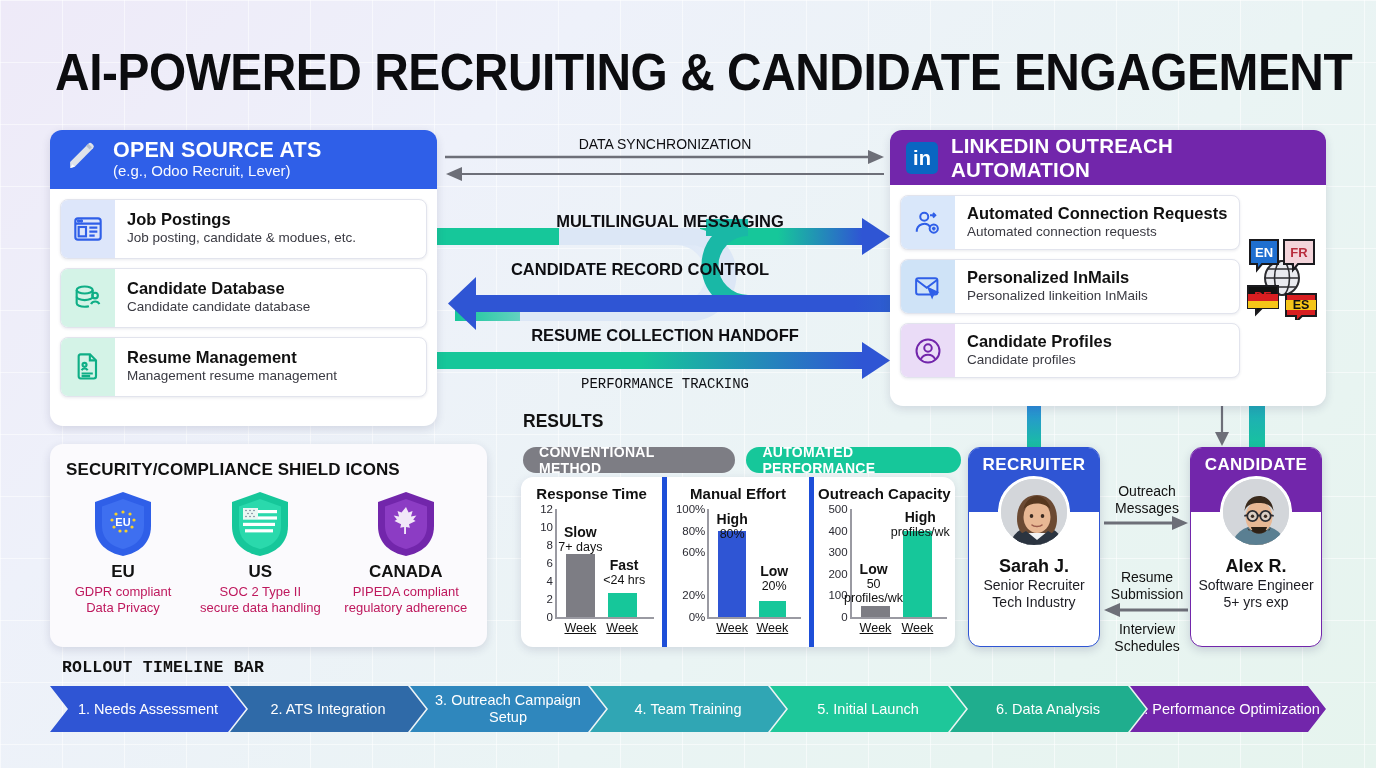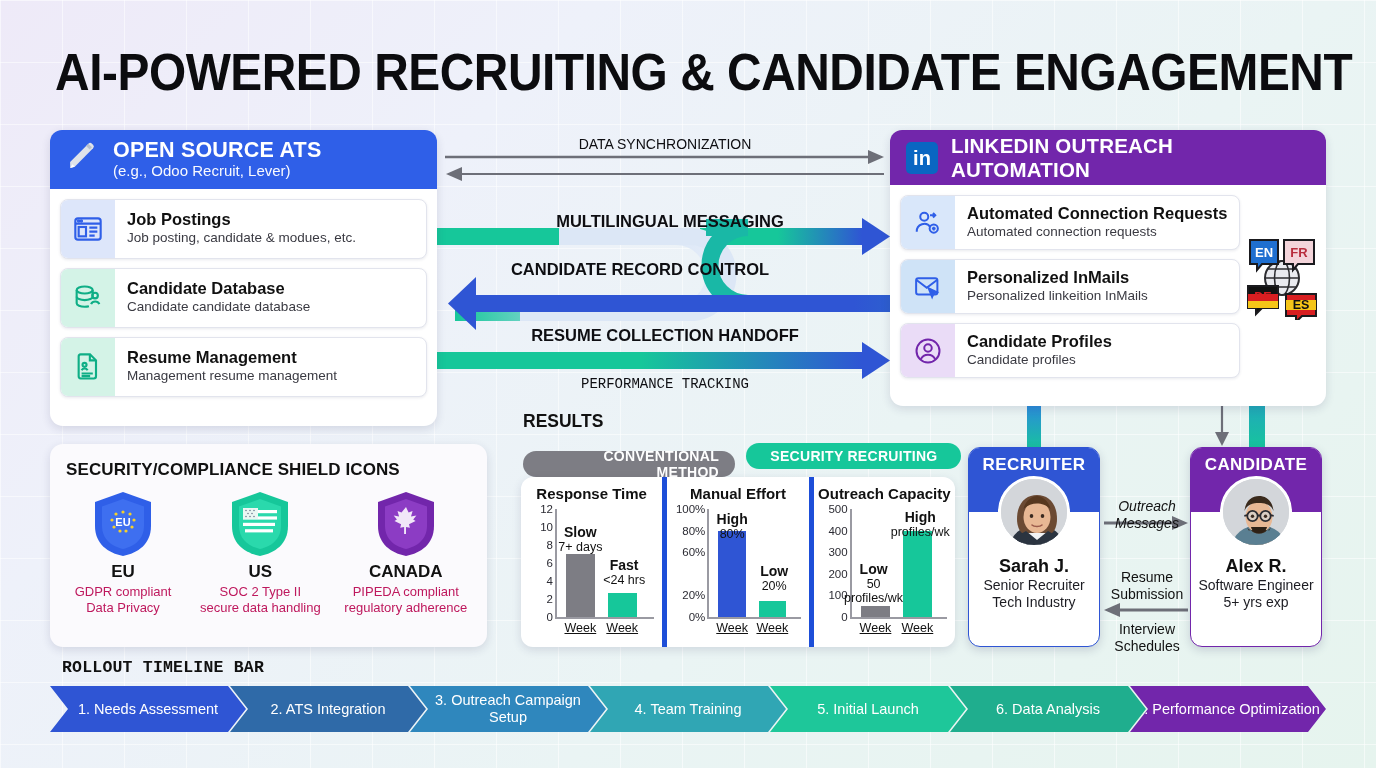--- a/index.html
+++ b/index.html
@@ -58,21 +58,21 @@
   
   .arrow-lbl {
     position: absolute; text-align: center; font-weight: 700; color: #0e0e12;
     white-space: nowrap;
   }
 
   
   .pill {
     display: inline-flex; align-items: center; justify-content: center;
     height: 26px; padding: 0 16px; border-radius: 13px;
-    color: #fff; font-size: 14px; font-weight: 700; letter-spacing: .3px; text-align: right;
+    color: #fff; font-size: 14px; font-weight: 700; letter-spacing: .3px;
   }
   .chartbox { position: absolute; background: #fff; border-radius: 12px;
     box-shadow: 0 3px 10px rgba(40,45,90,.14); display: flex; }
   .chart { flex: 1; position: relative; }
   .chart + .chart { border-left: 5px solid #1d4ed8; }
   .ch-title { text-align: center; font-size: 15px; font-weight: 700; color: #111; margin-top: 8px; }
   .plot { position: absolute; left: 34px; right: 8px; top: 32px; bottom: 28px;
           border-left: 2px solid #9a9aa2; border-bottom: 2px solid #9a9aa2; }
   .tick { position: absolute; right: 100%; margin-right: 4px; transform: translateY(-50%);
           font-size: 11.5px; color: #2b2b33; white-space: nowrap; }
@@ -424,21 +424,21 @@
         </div>
       </div>
     </div>
   </div>
 
   <div style="position:absolute;left:523px;top:411px;font-size:17.5px;font-weight:700;color:#111;
               font-family:'Liberation Sans Narrow','Liberation Sans',sans-serif;">RESULTS</div>
 
   <div style="position:absolute;left:523px;top:443px;">
     <span class="pill" style="background:#7d7d84;width:212px;">CONVENTIONAL METHOD</span>
-    <span class="pill" style="background:#16c79a;width:215px;margin-left:7px;">SECURITY RECRUITING</span>
+    <span class="pill" style="background:#16c79a;width:215px;margin-left:7px;">AUTOMATED PERFORMANCE</span>
   </div>
 
   <div class="chartbox" style="left:521px;top:477px;width:434px;height:170px;">
 
     <div class="chart">
       <div class="ch-title">Response Time</div>
       <div class="plot">
         <span class="tick" style="top:0%">12</span>
         <span class="tick" style="top:16.6%">10</span>
         <span class="tick" style="top:33.3%">8</span>
@@ -556,21 +556,21 @@
         <circle cx="42.5" cy="37.3" r="1.7" fill="#3a2a20"></circle>
         <path d="M16 56c3-3 8-4 12-5 3 5 13 5 16 0 4 1 9 2 12 5 3 3 4 8 4 14H12c0-6 1-11 4-14z" fill="#5a7f92"></path>
       </svg>
     </div>
     <div class="pname">Alex R.</div>
     <div class="prole">
       <span>Software Engineer</span><br><span>5+ yrs exp</span>
     </div>
   </div>
 
-  <div class="vlabel" style="left:1100px;top:498px;width:94px;font-style:italic;">
+  <div class="vlabel" style="left:1100px;top:483px;width:94px;">
     <span>Outreach</span><br><span>Messages</span>
   </div>
   <div class="vlabel" style="left:1100px;top:569px;width:94px;">
     <span>Resume</span><br><span>Submission</span>
   </div>
   <div class="vlabel" style="left:1100px;top:621px;width:94px;">
     <span>Interview</span><br><span>Schedules</span>
   </div>
 
   <div class="tl-head">ROLLOUT TIMELINE BAR</div>

